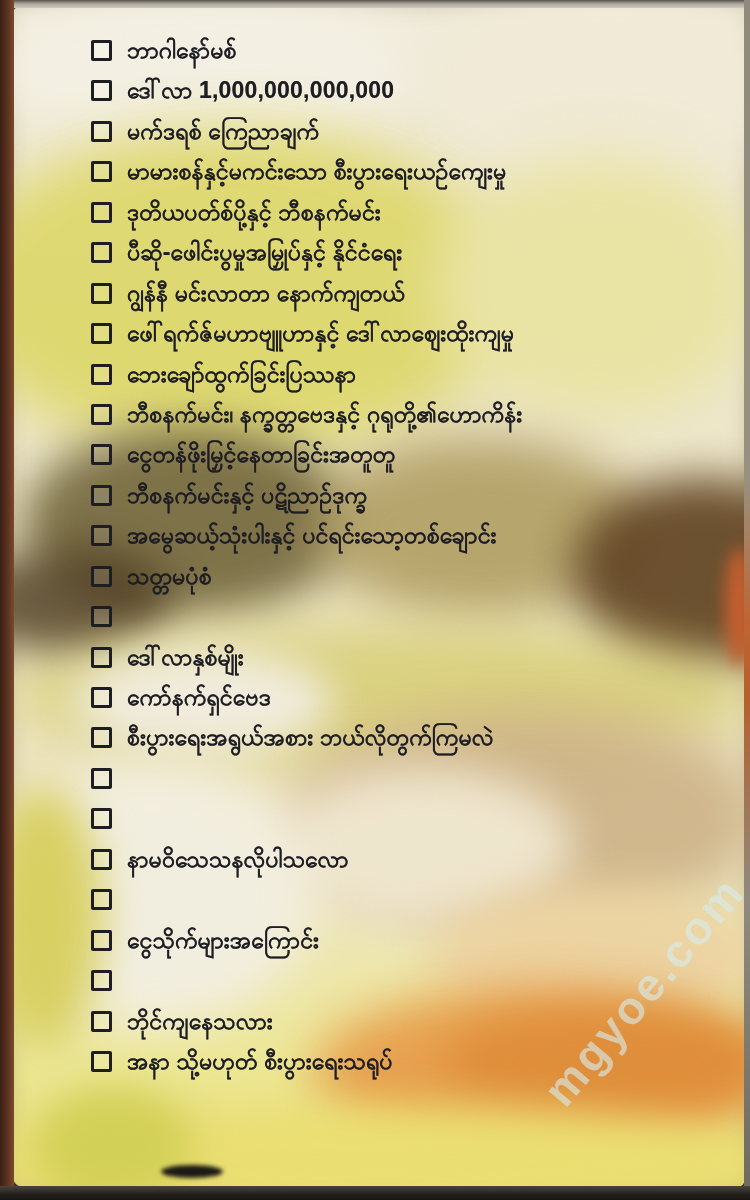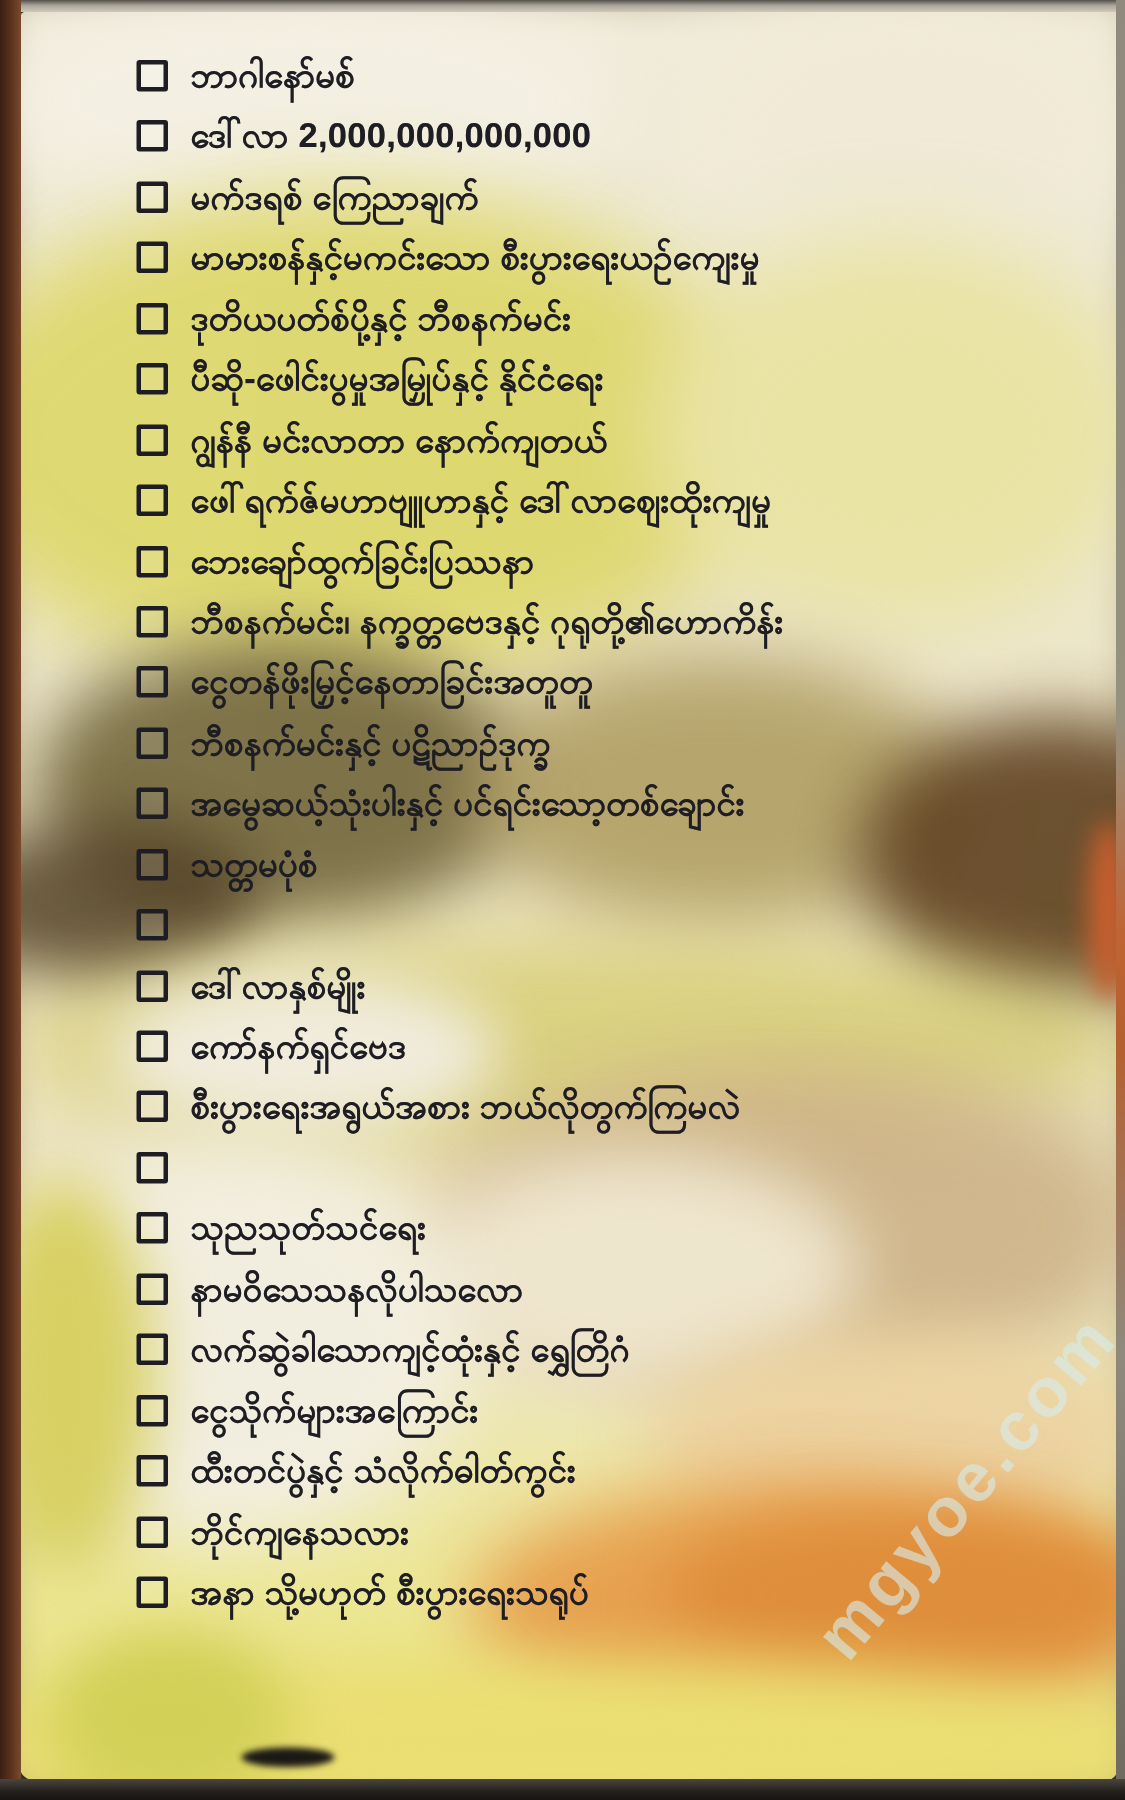--- a/index.html
+++ b/index.html
@@ -115,21 +115,21 @@
   <div class="stain" style="left:20px;top:1080px;width:160px;height:120px;background:#d3d058;filter:blur(18px);"></div>
   <div class="stain" style="left:712px;top:540px;width:28px;height:120px;background:#c65f2f;filter:blur(8px);"></div>
 
   <ul class="toc" id="toc">
       <li class="row">
         <span class="box"></span>
         <span class="txt">ဘာဂါနော်မစ်</span>
       </li>
       <li class="row">
         <span class="box"></span>
-        <span class="txt">ဒေါ်လာ 2,000,000,000,000</span>
+        <span class="txt">ဒေါ်လာ 1,000,000,000,000</span>
       </li>
       <li class="row">
         <span class="box"></span>
         <span class="txt">မက်ဒရစ် ကြေညာချက်</span>
       </li>
       <li class="row">
         <span class="box"></span>
         <span class="txt">မာမားစန်နှင့်မကင်းသော စီးပွားရေးယဉ်ကျေးမှု</span>
       </li>
       <li class="row">
@@ -185,37 +185,34 @@
       </li>
       <li class="row">
         <span class="box"></span>
         <span class="txt">စီးပွားရေးအရွယ်အစား ဘယ်လိုတွက်ကြမလဲ</span>
       </li>
       <li class="row">
         <span class="box"></span>
       </li>
       <li class="row">
         <span class="box"></span>
-        <span class="txt">သုညသုတ်သင်ရေး</span>
       </li>
       <li class="row">
         <span class="box"></span>
         <span class="txt">နာမဝိသေသနလိုပါသလော</span>
       </li>
       <li class="row">
         <span class="box"></span>
-        <span class="txt">လက်ဆွဲခါသောကျင့်ထုံးနှင့် ရွှေတြိဂံ</span>
       </li>
       <li class="row">
         <span class="box"></span>
         <span class="txt">ငွေသိုက်များအကြောင်း</span>
       </li>
       <li class="row">
         <span class="box"></span>
-        <span class="txt">ထီးတင်ပွဲနှင့် သံလိုက်ဓါတ်ကွင်း</span>
       </li>
       <li class="row">
         <span class="box"></span>
         <span class="txt">ဘိုင်ကျနေသလား</span>
       </li>
       <li class="row">
         <span class="box"></span>
         <span class="txt">အနာ သို့မဟုတ် စီးပွားရေးသရုပ်</span>
       </li>
     </ul>

